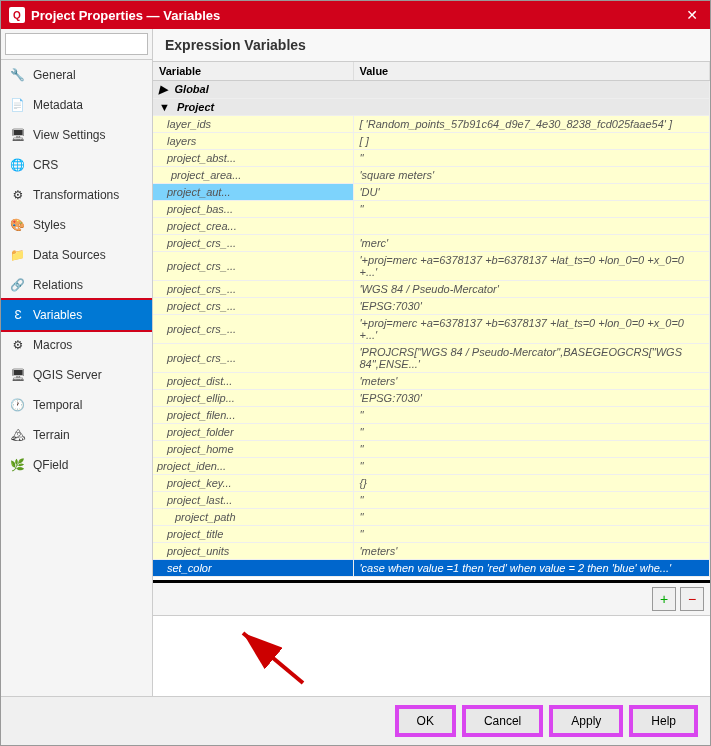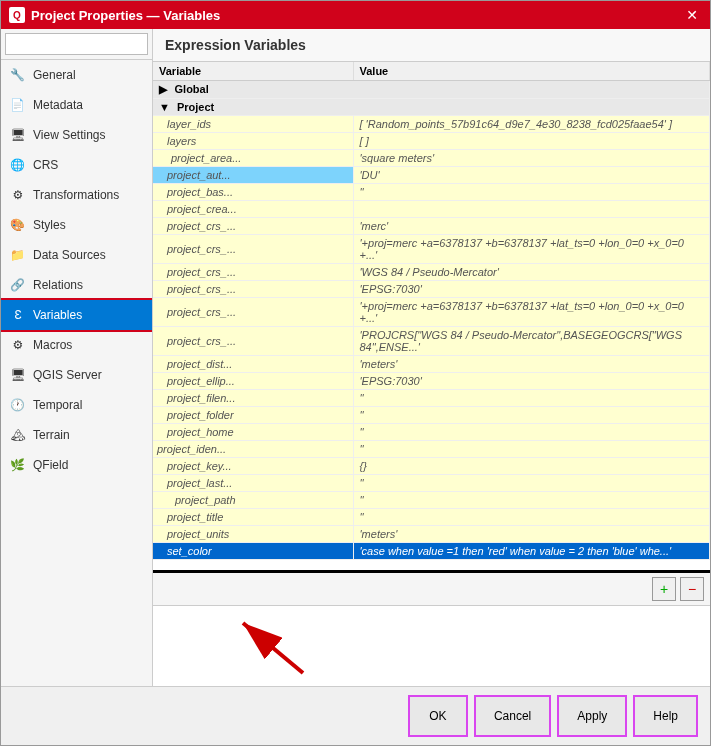--- a/index.html
+++ b/index.html
@@ -23,34 +23,34 @@
     .sidebar-item.active { background: #0078d4; color: white; outline: 2px solid #d0021b; }
     .sidebar-icon { width: 18px; height: 18px; flex-shrink: 0; display: flex; align-items: center; justify-content: center; }
 
     .right-panel { flex: 1; display: flex; flex-direction: column; overflow: hidden; background: white; }
     .panel-title { font-size: 14px; font-weight: bold; padding: 8px 12px; border-bottom: 1px solid #ccc; color: #333; background: #f8f8f8; }
 
     .table-container { flex: 1; overflow-y: auto; border-bottom: 3px solid #000000; }
     table { width: 100%; border-collapse: collapse; }
     table th { background: #f0f0f0; border-bottom: 1px solid #ccc; border-right: 1px solid #ddd; padding: 3px 6px; text-align: left; font-weight: 600; font-size: 11px; position: sticky; top: 0; }
     table td { border-bottom: 1px solid #eee; border-right: 1px solid #eee; padding: 2px 6px; font-size: 11px; }
-    .section-header td { font-weight: bold; background: #e0e0e0; }
+    .section-header td { font-weight: bold; background: #e0e0e0; font-style: italic; }
 
     .var-row td:first-child { font-style: italic; color: #555; padding-left: 14px; background: #ffffd0; }
     .var-row td:last-child { font-style: italic; color: #555; background: #ffffd0; }
     .var-row-selected td:first-child { background: #0066cc; color: white; font-style: italic; }
     .var-row-selected td:last-child { background: #0066cc; color: white; font-style: italic; }
 
     .table-footer { display: flex; justify-content: flex-end; gap: 4px; padding: 4px 6px; background: #f5f5f5; border-bottom: 1px solid #ccc; }
     .icon-btn { width: 24px; height: 24px; border: 1px solid #999; background: #f0f0f0; cursor: pointer; display: flex; align-items: center; justify-content: center; font-size: 14px; }
     .icon-btn.green { color: #00aa00; }
     .icon-btn.red { color: #cc0000; }
 
     .bottom-buttons { display: flex; justify-content: flex-end; gap: 6px; padding: 8px 12px; border-top: 1px solid #ccc; background: #f0f0f0; flex-shrink: 0; }
-    .btn { padding: 12px 18px; border: 2px solid #d946ef; background: #e8e8e8; cursor: pointer; font-size: 12px; min-width: 60px; }
+    .btn { padding: 5px 18px; border: 4px solid #d946ef; background: #e8e8e8; cursor: pointer; font-size: 12px; min-width: 60px; }
   </style>
 </head>
 <body>
 
 <div class="window">
 
   <div class="title-bar">
     <div class="title-bar-left">
       <div class="title-icon">Q</div>
       <span class="title-text">Project Properties — Variables</span>
@@ -151,20 +151,24 @@
               </tr>
               <tr class="var-row">
                 <td style="font-style:italic;color:#555;padding-left:14px;background:#ffffd0;">layer_ids</td>
                   <td style="font-style:italic;color:#555;background:#ffffd0;">[ 'Random_points_57b91c64_d9e7_4e30_8238_fcd025faae54' ]</td>
               </tr>
               <tr class="var-row">
                 <td style="font-style:italic;color:#555;padding-left:14px;background:#ffffd0;">layers</td>
                   <td style="font-style:italic;color:#555;background:#ffffd0;">[ <map layer=""> ]</map></td>
               </tr>
               <tr class="var-row">
+                <td style="font-style:italic;color:#555;padding-left:14px;background:#ffffd0;">project_abst...</td>
+                  <td style="font-style:italic;color:#555;background:#ffffd0;">''</td>
+              </tr>
+              <tr class="var-row">
                 <td style="font-style:italic;color:#555;padding-left:18px;background:#ffffd0;margin-top:26px;">project_area...</td>
                   <td style="font-style:italic;color:#555;background:#ffffd0;">'square meters'</td>
               </tr>
               <tr class="var-row">
                 <td style="font-style:italic;color:#555;padding-left:14px;background:#7dd3fc;">project_aut...</td>
                   <td style="font-style:italic;color:#555;background:#ffffd0;">'DU'</td>
               </tr>
               <tr class="var-row">
                 <td style="font-style:italic;color:#555;padding-left:14px;background:#ffffd0;">project_bas...</td>
                   <td style="font-style:italic;color:#555;background:#ffffd0;">''</td>

